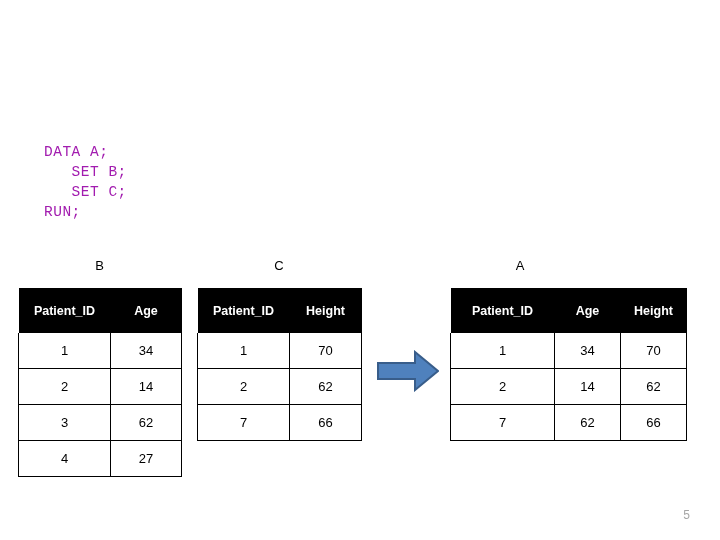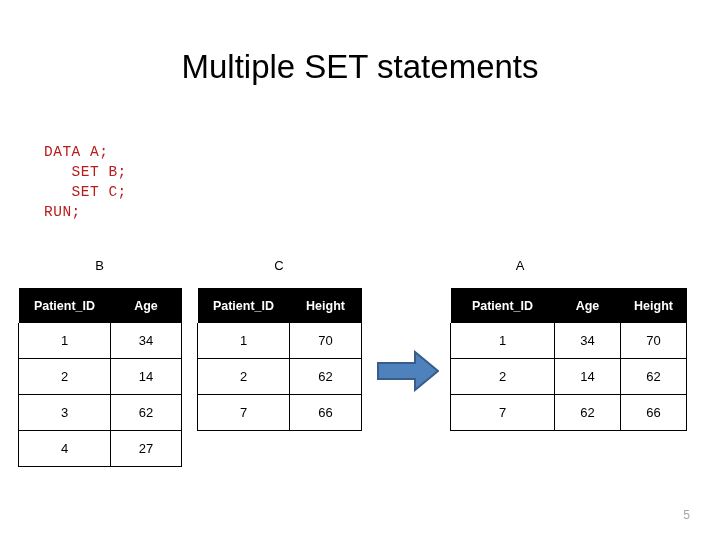--- a/index.html
+++ b/index.html
@@ -38,21 +38,21 @@
   }
 
   
   .code-block {
     position: absolute;
     left: 44px;
     top: 142px;
     font-family: "Liberation Mono", "DejaVu Sans Mono", monospace;
     font-size: 14.5px;
     line-height: 20px;
-    color: #b91c1c;
+    color: #a21caf;
     white-space: pre;
     letter-spacing: 0.5px;
   }
 
   
   .tbl-caption {
     position: absolute;
     font-family: "Liberation Sans", sans-serif;
     font-size: 13px;
     font-weight: 400;
@@ -68,21 +68,21 @@
     table-layout: fixed;
     background: #ffffff;
   }
   .data-table th {
     background: #000000;
     color: #ffffff;
     font-family: "Liberation Sans", sans-serif;
     font-size: 12.5px;
     font-weight: bold;
     text-align: center;
-    height: 35px;
+    height: 45px;
     padding: 0 2px;
     border: none;
     white-space: nowrap;
   }
   .data-table td {
     border: 1px solid #000000;
     border-top: none;
     font-family: "Liberation Sans", sans-serif;
     font-size: 13px;
     font-weight: 400;
@@ -132,21 +132,20 @@
     font-size: 12px;
     color: #a6a6a6;
     text-align: right;
   }
 </style>
 </head>
 <body>
 
 <div class="slide">
 
-  <div class="slide-title">Multiple SET statements</div>
 
   <div class="code-block">DATA A;
    SET B;
    SET C;
 RUN;</div>
 
   <div class="tbl-caption" style="left:18px; top:258px; width:163px;">B</div>
 
   <table class="data-table" id="table-b">
     <colgroup>

